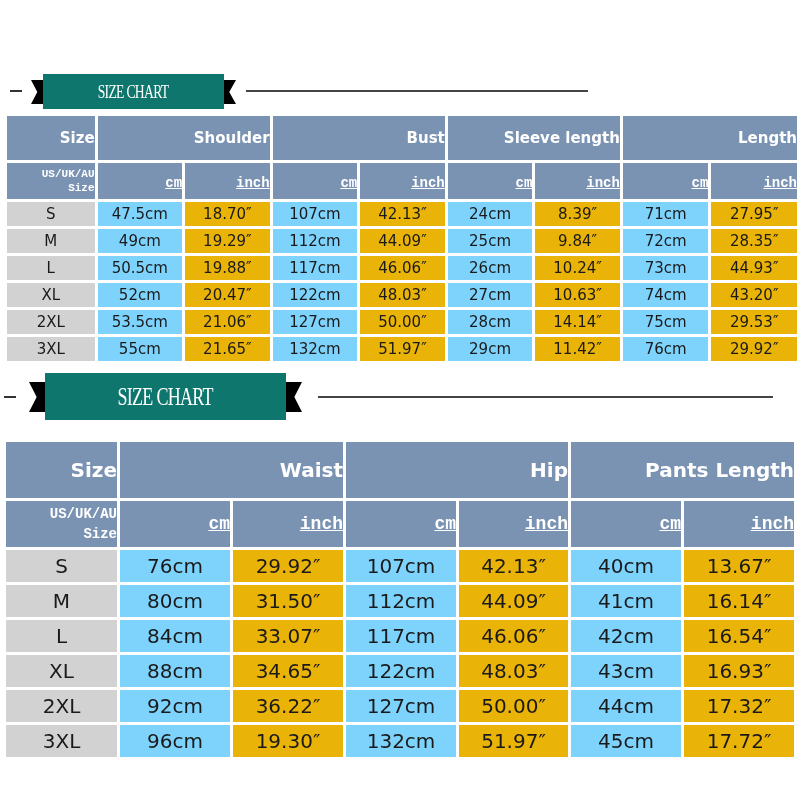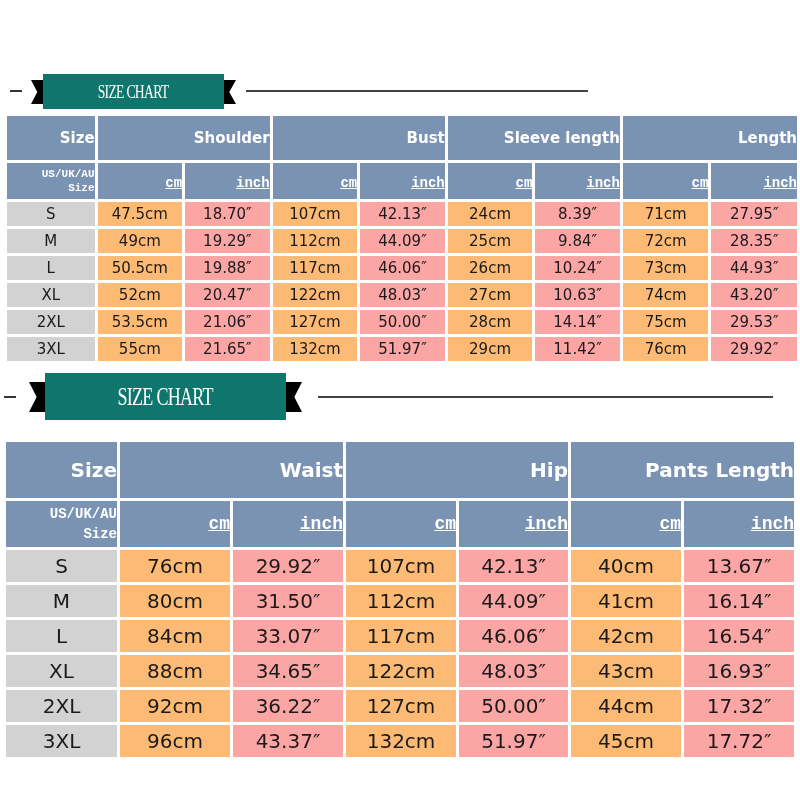--- a/index.html
+++ b/index.html
@@ -41,22 +41,22 @@
   table.chart th.unit span { font-family: "Liberation Mono", monospace; font-weight: bold; text-decoration: underline; }
   table.chart th.sizehdr span { font-family: "Liberation Mono", monospace; font-weight: bold; display: block; }
   table.chart td {
     text-align: center;
     vertical-align: middle;
     color: #1a1a1a;
     font-family: "DejaVu Sans", sans-serif;
     white-space: nowrap;
   }
   table.chart td.size { background: #d2d2d2; }
-  table.chart td.cm { background: #fdba74; }
-  table.chart td.inch { background: #fca5a5; margin-top: 18px; }
+  table.chart td.cm { background: #7dd3fc; }
+  table.chart td.inch { background: #eab308; margin-top: 18px; }
 
   
   #t1 { left: 4px; top: 113px; width: 796px; }
   #t1 th.group { height: 44px; font-size: 15px; }
   #t1 th.unit, #t1 th.sizehdr { height: 36px; }
   #t1 th.unit span { font-size: 14px; }
   #t1 th.sizehdr span { font-size: 11px; line-height: 14px; }
   #t1 td { height: 24px; font-size: 15px; }
 
   
@@ -267,20 +267,20 @@
       <td class="cm">92cm</td>
       <td class="inch">36.22″</td>
       <td class="cm">127cm</td>
       <td class="inch">50.00″</td>
       <td class="cm">44cm</td>
       <td class="inch">17.32″</td>
     </tr>
     <tr>
       <td class="size">3XL</td>
       <td class="cm">96cm</td>
-      <td class="inch">43.37″</td>
+      <td class="inch">19.30″</td>
       <td class="cm">132cm</td>
       <td class="inch">51.97″</td>
       <td class="cm">45cm</td>
       <td class="inch">17.72″</td>
     </tr>
   </tbody>
 </table>
 
 </body></html>

